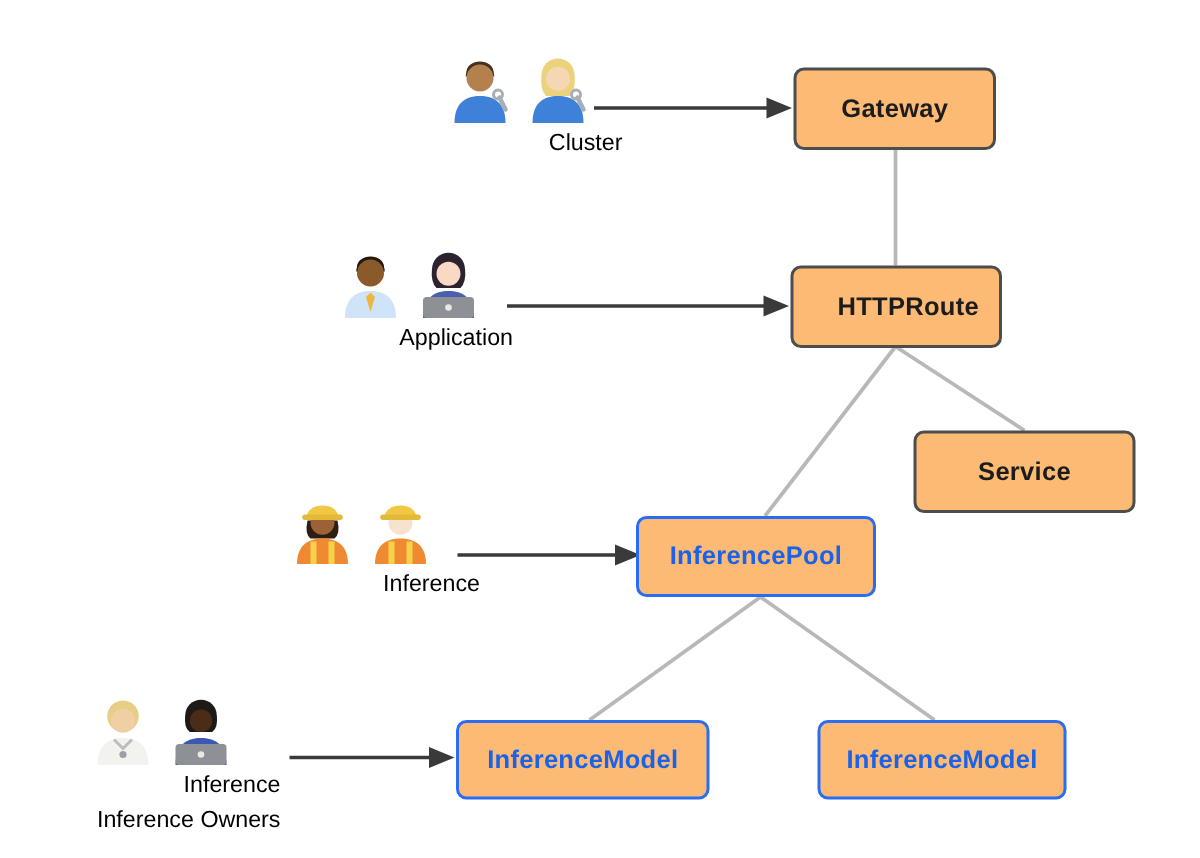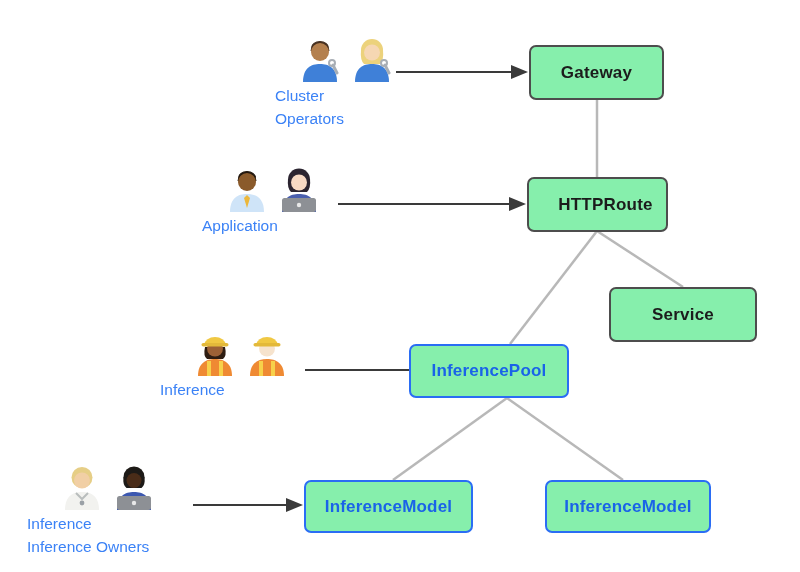--- a/index.html
+++ b/index.html
@@ -2,32 +2,32 @@
 <html><head>
 <meta charset="utf-8">
 <style>
   html,body{margin:0;padding:0;background:#ffffff;}
   #canvas{
     position:relative;width:800px;height:572px;background:#ffffff;overflow:hidden;
     font-family:"Liberation Sans", sans-serif;
   }
   #edges{position:absolute;left:0;top:0;width:800px;height:572px;}
   .node{
-    position:absolute;background:#86efac;border:2.5px solid #4d4d4d;border-radius:7px;
+    position:absolute;background:#fdba74;border:2.5px solid #4d4d4d;border-radius:7px;
     display:flex;align-items:center;justify-content:center;
     font-weight:bold;font-size:17px;color:#1c1c1c;box-sizing:border-box;letter-spacing:.2px;
   }
   .node.blue{border-color:#2a6df4;color:#1a63e8;}
   #node-gateway{left:529px;top:45px;width:135px;height:55px;}
   #node-httproute{left:527px;top:177px;width:141px;height:55px;padding-left:16px;}
   #node-service{left:609px;top:287px;width:148px;height:55px;justify-content:center;}
-  #node-inferencepool{left:409px;top:344px;width:160px;height:54px;}
+  #node-inferencepool{left:424px;top:344px;width:160px;height:54px;}
   #node-inferencemodel-left{left:304px;top:480px;width:169px;height:53px;}
   #node-inferencemodel-right{left:545px;top:480px;width:166px;height:53px;}
-  .persona{position:absolute;text-align:left;color:#3b82f6;}
+  .persona{position:absolute;text-align:right;color:#000000;}
   .persona .icons{display:block;margin:0 auto 2px auto;}
   .persona .lbl{font-size:15.5px;line-height:23px;white-space:nowrap;}
   #persona-cluster-operators{left:275px;top:36px;width:140px;}
   #persona-application-developers{left:202px;top:166px;width:140px;}
   #persona-inference-platform-owners{left:160px;top:330px;width:160px;}
   #persona-inference-workload-owners{left:27px;top:464px;width:160px;}
 </style>
 </head>
 <body>
 
@@ -91,21 +91,20 @@
       <g transform="translate(55,0)">
         <circle cx="22" cy="14" r="11" fill="#ecd27c"></circle>
         <path d="M11,14 q-1,10 3,14 l16,0 q4,-4 3,-14 z" fill="#ecd27c"></path>
         <circle cx="22" cy="16.5" r="8" fill="#f6d7b3"></circle>
         <path d="M5,46 C5,32 13,28 22,28 C31,28 39,32 39,46 Z" fill="#3f80d8"></path>
         <circle cx="34" cy="27" r="3" fill="none" stroke="#a8aeb5" stroke-width="2"></circle>
         <line x1="35" y1="29" x2="39" y2="37" stroke="#a8aeb5" stroke-width="3" stroke-linecap="round"></line>
       </g>
     </svg>
     <div class="lbl">Cluster</div>
-    <div class="lbl">Operators</div>
   </div>
 
   <div class="persona" id="persona-application-developers">
     <svg class="icons" width="100" height="46" viewBox="0 0 100 46">
       <g transform="translate(3,0)">
         <path d="M12.5,15 a9.5,9.5 0 0 1 19,0 z" fill="#23180f"></path>
         <circle cx="22" cy="16" r="9" fill="#8a5a2b"></circle>
         <path d="M13,15 a9,9 0 0 1 18,0 l0,-3 a9,7 0 0 0 -18,0 z" fill="#23180f"></path>
         <path d="M5,46 C5,32 13,28 22,28 C31,28 39,32 39,46 Z" fill="#cfe4f8"></path>
         <polygon points="22,29 19,32 22,42 25,32" fill="#ecb73a"></polygon>

